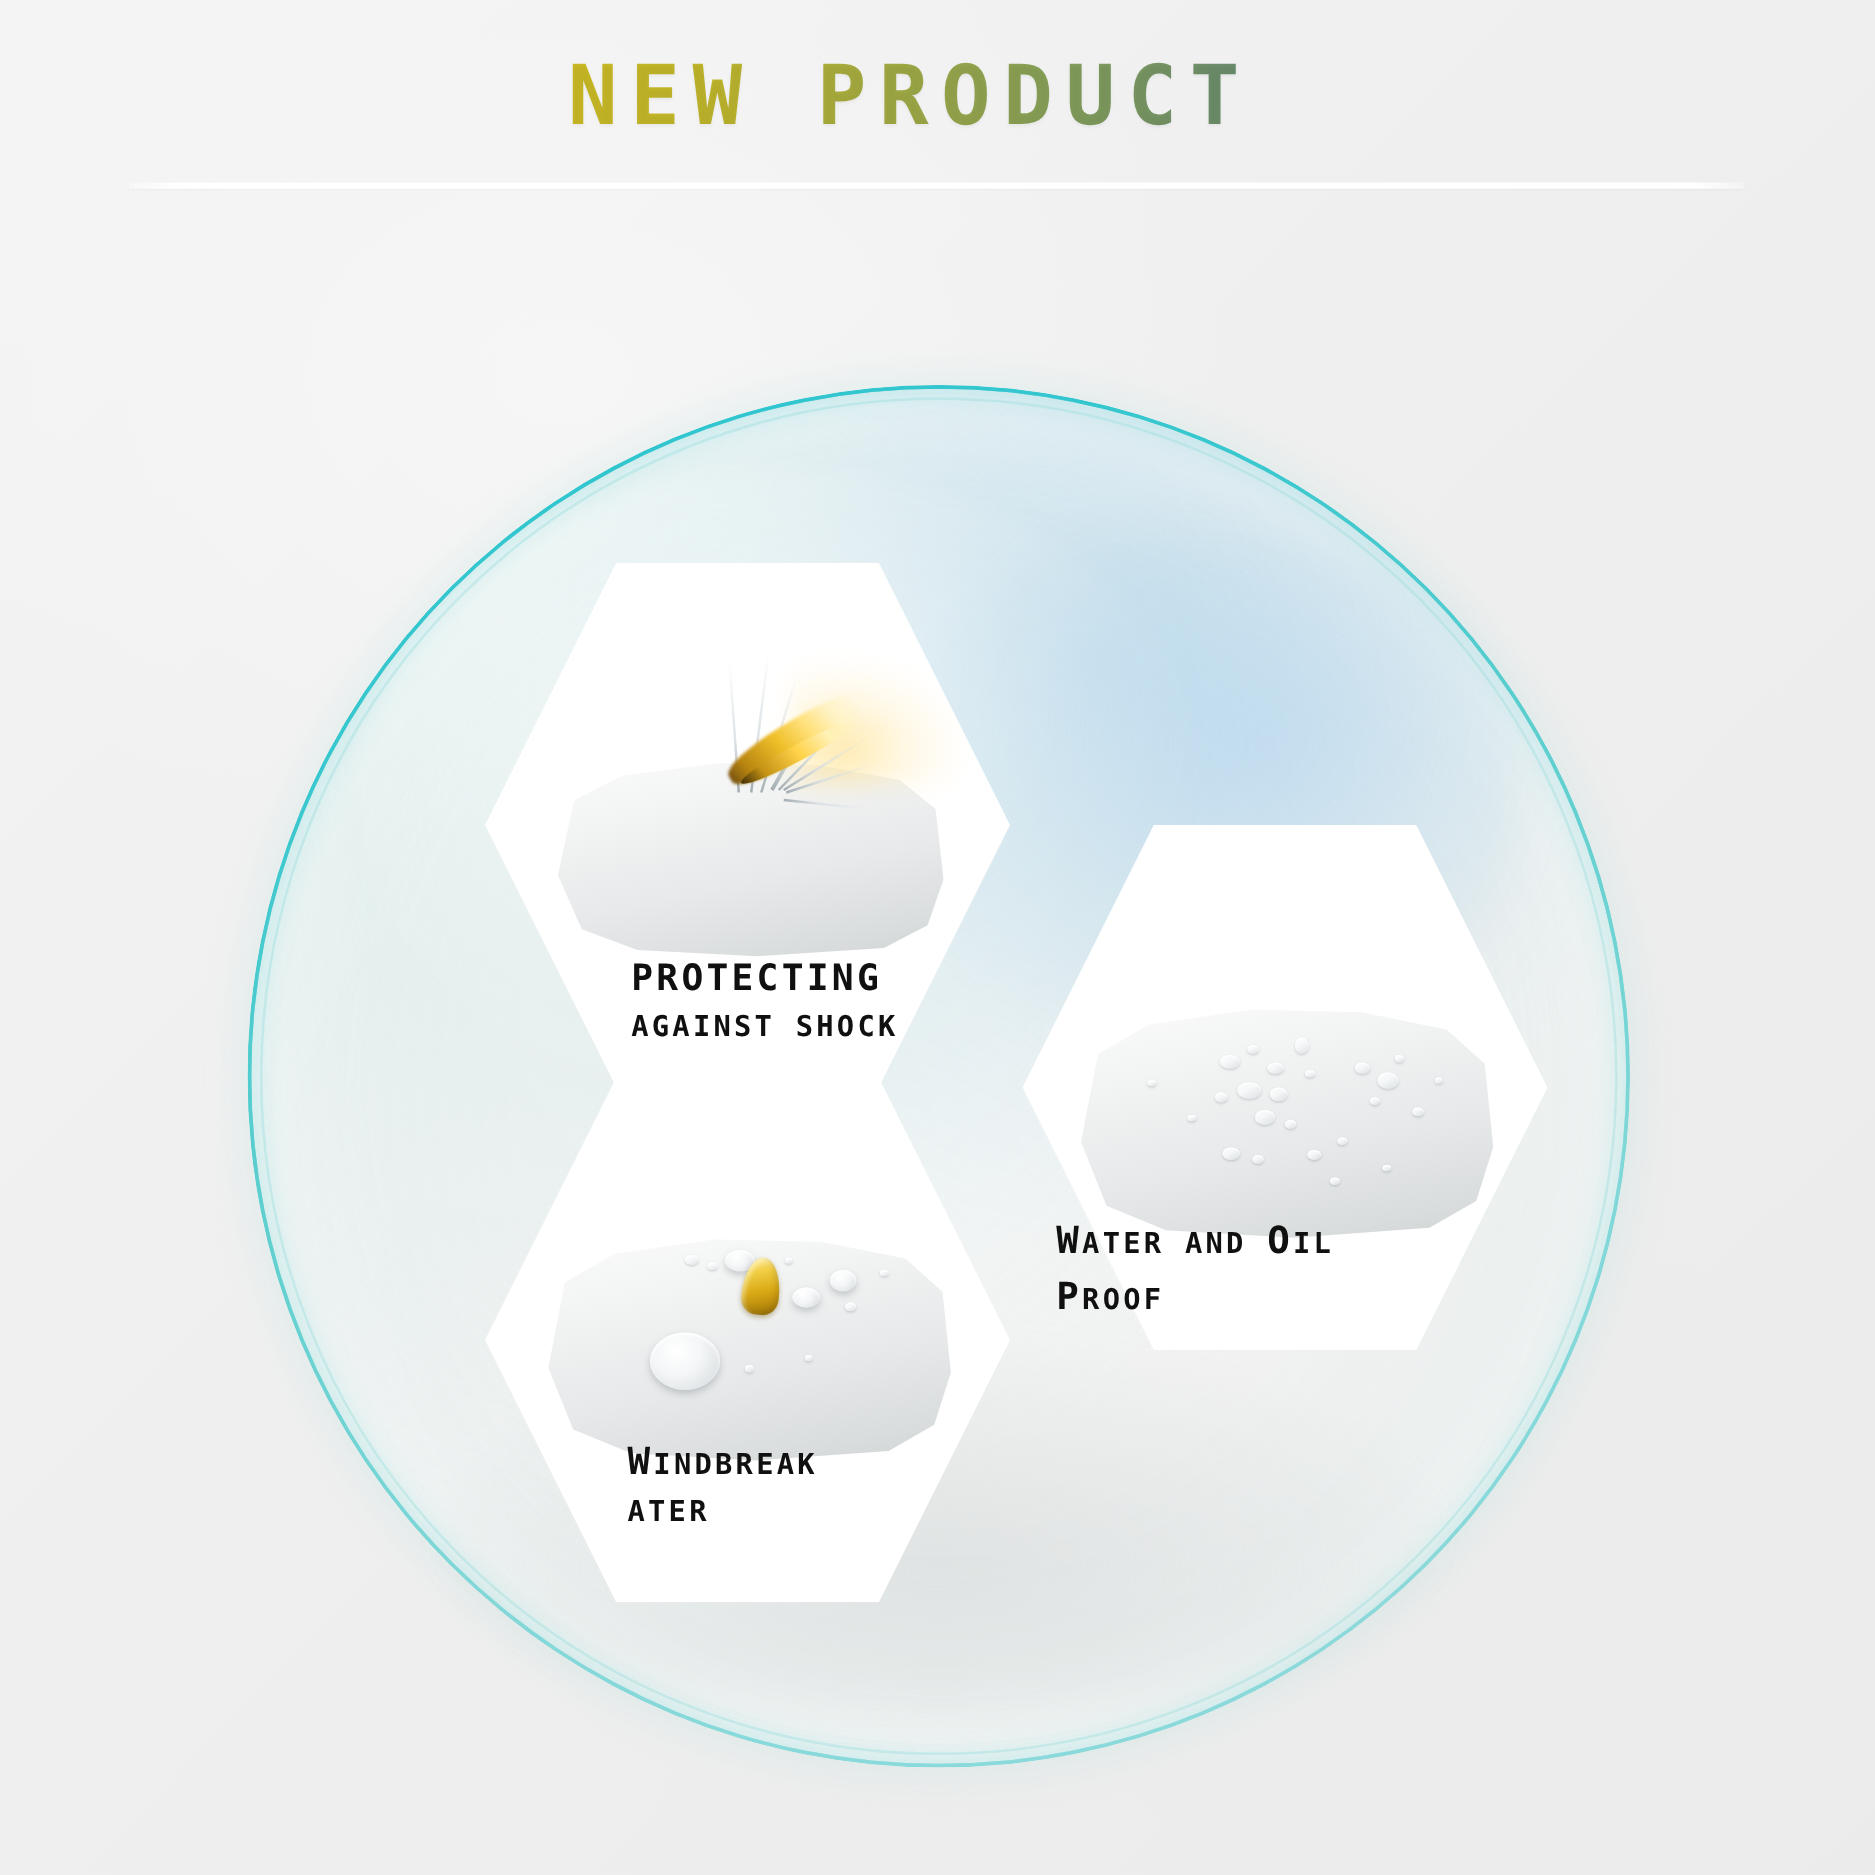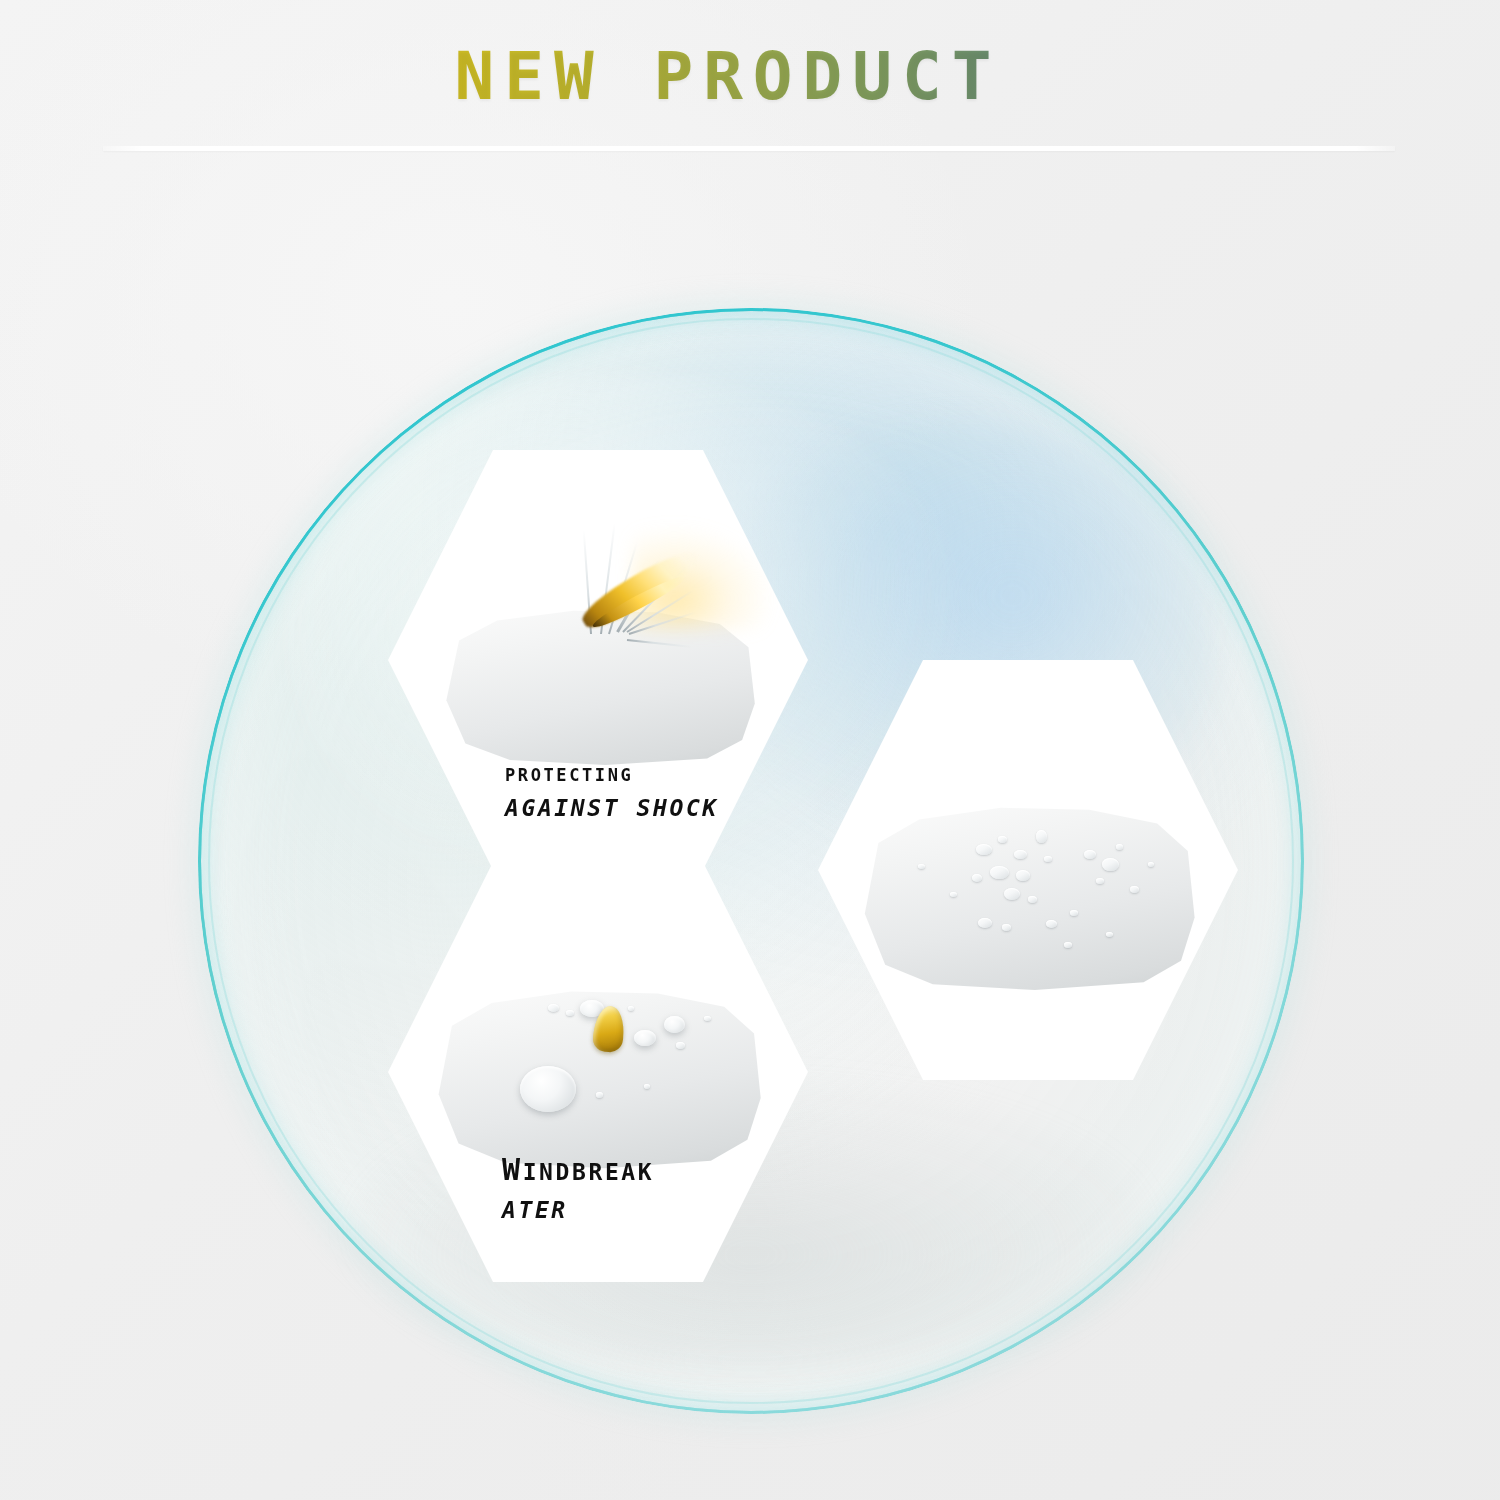--- a/index.html
+++ b/index.html
@@ -148,22 +148,22 @@
     transform:rotate(6deg);
     box-shadow:0 2px 4px rgba(120,100,30,0.42), inset -2px -3px 5px rgba(120,88,8,0.35), inset 2px 2px 4px rgba(255,248,200,0.7);
   }
 
   
   .caption{
     position:absolute;
     font-family:"DejaVu Sans Mono","Liberation Mono",monospace;
     color:#101010;white-space:nowrap;
   }
-  .cap-l1{display:block;font-size:17px;letter-spacing:2.6px;font-weight:700;}
-  .cap-l2{display:block;font-size:23px;letter-spacing:2.6px;font-weight:700;margin-top:10px;font-style:italic;}
+  .cap-l1{display:block;font-size:29px;letter-spacing:2.6px;font-weight:700;}
+  .cap-l2{display:block;font-size:23px;letter-spacing:2.6px;font-weight:700;margin-top:10px;}
   .cap-sc .cap-l1{font-size:23px;}
   .cap-sc .cap-l1 .big,.cap-sc .cap-l2 .big{font-size:30px;}
   .cap-sc .cap-l2{font-size:23px;}
 
   #cap1{left:505px;top:765px;}
   #cap2{left:845px;top:975px;}
   #cap3{left:502px;top:1152px;}
 </style>
 </head>
 <body>
@@ -228,20 +228,24 @@
         <div class="drop" style="left:212px;top:110px;width:8px;height:6px;"></div>
         <div class="drop" style="left:92px;top:92px;width:7px;height:5px;"></div>
         <div class="drop" style="left:272px;top:86px;width:9px;height:7px;"></div>
         <div class="drop" style="left:290px;top:62px;width:6px;height:5px;"></div>
         <div class="drop" style="left:60px;top:64px;width:7px;height:5px;"></div>
         <div class="drop" style="left:206px;top:142px;width:8px;height:6px;"></div>
         <div class="drop" style="left:248px;top:132px;width:7px;height:5px;"></div>
       </div>
     </div>
   </div>
+  <div class="caption cap-sc" id="cap2">
+    <span class="cap-l1"><span class="big">W</span><span>ATER AND </span><span class="big">O</span><span>IL</span></span>
+    <span class="cap-l2"><span class="big">P</span><span>ROOF</span></span>
+  </div>
 
   <div class="hex" id="hex3">
     <div class="hex-inner">
       <div class="lens lens-shape" id="lens3">
         <div class="bigdrop" style="left:88px;top:82px;width:56px;height:46px;"></div>
         <div class="bigdrop" style="left:148px;top:16px;width:24px;height:17px;"></div>
         <div class="bigdrop" style="left:202px;top:46px;width:22px;height:16px;"></div>
         <div class="bigdrop" style="left:232px;top:32px;width:21px;height:17px;"></div>
         <div class="drop" style="left:116px;top:20px;width:11px;height:8px;"></div>
         <div class="drop" style="left:134px;top:26px;width:8px;height:6px;"></div>

